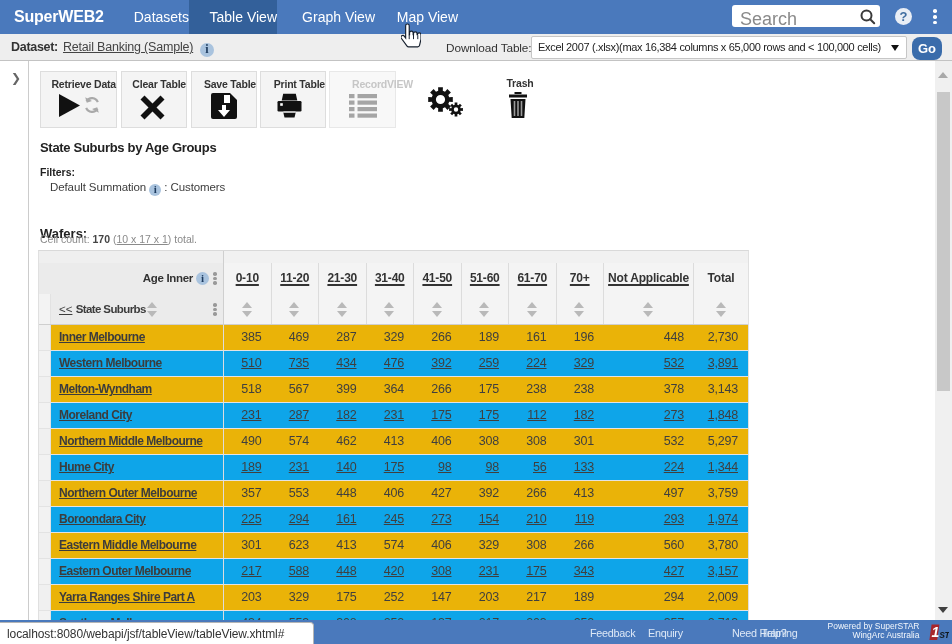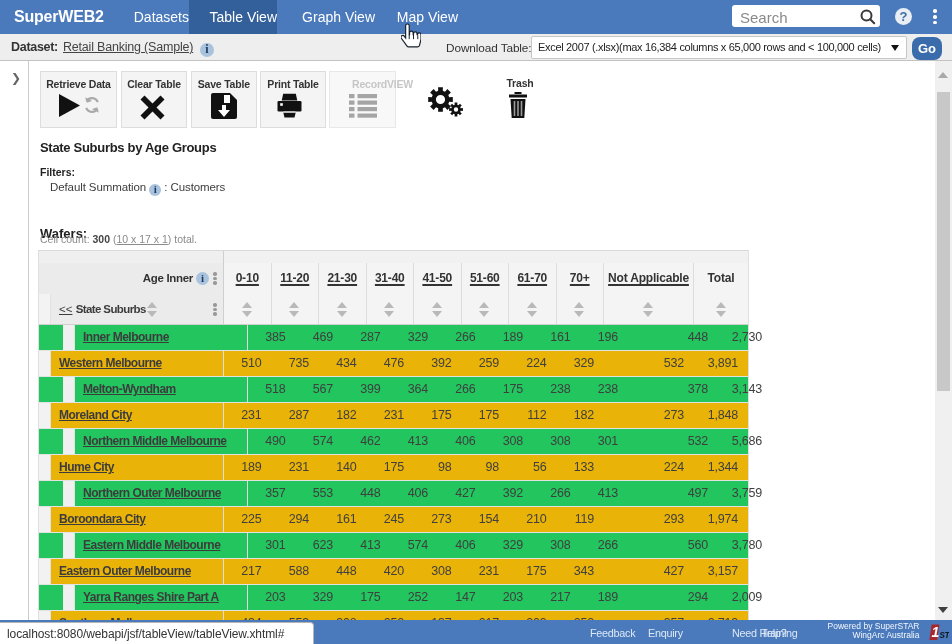--- a/index.html
+++ b/index.html
@@ -12,41 +12,41 @@
   #nav { left:0; top:0; width:952px; height:34px; background:#4a79bc; }
   #logo { left:14px; top:0; height:34px; line-height:34px; color:#fff; font-size:16px; font-weight:bold; letter-spacing:-0.2px; }
   .tab { top:0; height:34px; line-height:34px; color:#fff; font-size:14px; text-align:right; }
   #tab1 { left:110px; width:79px; }
   #tab2 { left:189px; width:88px; background:#33609a; }
   #tab3 { left:277px; width:98px; }
   #tab4 { left:375px; width:83px; }
 
   
   #search { left:732px; top:5px; width:148px; height:22px; background:#fff; border-radius:3px; }
-  #search span { position:absolute; left:8px; top:4px; font-size:15px; color:#8a8a8a; }
+  #search span { position:absolute; left:8px; top:4px; font-size:18px; color:#8a8a8a; }
   #helpc { left:895px; top:8px; width:17px; height:17px; border-radius:50%; background:#e9eef5; color:#3f6da0; font-size:13px; font-weight:bold; text-align:center; line-height:17px; }
   .kdot { width:3.6px; height:3.6px; border-radius:50%; background:#fff; left:933px; }
 
   
   #dbar { left:0; top:34px; width:952px; height:27px; background:#eee; border-bottom:1px solid #c3c3c3; }
   #dbar .lbl { position:absolute; left:11px; top:6px; font-size:12.5px; font-weight:bold; color:#333; letter-spacing:-0.3px; }
   #dslink { position:absolute; left:63px; top:6px; font-size:12.5px; color:#444; text-decoration:underline; letter-spacing:-0.2px; }
   .info { display:inline-block; border-radius:50%; background:#a9c3de; color:#1c3a5e; font-family:"Liberation Serif", serif; font-weight:bold; text-align:center; }
   #dinfo { position:absolute; left:200px; top:9px; width:14px; height:14px; font-size:12px; line-height:13px; }
   #dlt { position:absolute; left:446px; top:7px; font-size:11.8px; color:#333; letter-spacing:-0.1px; }
   #dsel { position:absolute; left:531px; top:2px; width:376px; height:23px; background:#fff; border:1px solid #c6c6c6; border-radius:2px; font-size:11px; letter-spacing:-0.32px; color:#222; line-height:21px; padding-left:6px; white-space:nowrap; overflow:hidden; }
   #dsel .arr { position:absolute; right:7px; top:8px; width:0; height:0; border-left:4.5px solid transparent; border-right:4.5px solid transparent; border-top:6px solid #111; }
   #gobtn { position:absolute; left:912px; top:3px; width:30px; height:23px; background:#3a6cab; border-radius:8px; color:#fff; font-size:13px; font-weight:bold; text-align:center; line-height:23px; }
 
   
   #sbar { left:0; top:61px; width:29px; height:559px; background:#fff; border-right:1px solid #ccc; }
   #sbar .chev { position:absolute; left:11px; top:10px; color:#666; font-size:12px; }
 
   
-  .tbtn { top:71px; height:57px; background:#f4f4f4; border:1px solid #ddd; text-align:center; }
+  .tbtn { top:71px; height:57px; background:#f4f4f4; border:1px solid #ddd; text-align:right; }
   .tbtn .tl { font-size:10.5px; font-weight:bold; color:#333; margin-top:6px; letter-spacing:-0.2px; }
   #tb5 .tl { color:#c6c6c6; }
   #tb5 { background:#f8f8f8; border-color:#e8e8e8; }
   .ticon { position:absolute; }
   #gtrash { left:500px; top:71px; width:40px; text-align:center; }
   #gtrash .tl { font-size:10.5px; font-weight:bold; color:#333; margin-top:6px; letter-spacing:-0.2px; }
 
   
   #title { left:40px; top:140px; font-size:13px; font-weight:bold; color:#222; letter-spacing:-0.3px; }
   #filters { left:40px; top:166px; font-size:10.5px; font-weight:bold; color:#222; }
@@ -86,23 +86,23 @@
   .sorts:after { content:""; position:absolute; left:0; bottom:0; border-left:5.5px solid transparent; border-right:5.5px solid transparent; border-top:6.5px solid #b9b9b9; }
   .csort { position:absolute; left:50%; top:8px; margin-left:-5.5px; }
   .kebab { position:absolute; width:4px; }
   .kebab i { display:block; width:3.5px; height:3.5px; border-radius:50%; background:#999; margin-bottom:1px; }
   
   .br { height:26px; border-bottom:1px solid #e3e3e3; font-size:12.5px; color:#3f3f3f; }
   .br .c-gut { background:#f2f2f2; border-right:1px solid #e2e2e2; }
   .br .lab { width:173px; border-right:1px solid #ddd; line-height:25px; padding-left:8px; font-size:12px; font-weight:bold; letter-spacing:-0.5px; white-space:nowrap; overflow:hidden; }
   .br .lab span { text-decoration:underline; text-decoration-thickness:1.3px; color:#3c3c3c; }
   .br .c-d, .br .c-na, .br .c-tot { text-align:right; padding-right:10px; line-height:25px; letter-spacing:-0.2px; }
-  .br.odd { background:#22c55e;padding-left:24px; }
+  .br.odd { background:#eab308; }
   .br.odd .c-gut { background:#f0f0f0; }
-  .br.even { background:#eab308; }
+  .br.even { background:#0ea5e9;text-decoration:underline; }
 
   
   #sctrack { left:935px; top:61px; width:17px; height:559px; background:#f0f0f0; }
   #scthumb { left:937px; top:92px; width:13px; height:299px; background:#c8c8c8; }
   #scup { left:938px; top:72px; width:0; height:0; border-left:5.5px solid transparent; border-right:5.5px solid transparent; border-bottom:6px solid #a9a9a9; }
   #scdown { left:938px; top:607px; width:0; height:0; border-left:5.5px solid transparent; border-right:5.5px solid transparent; border-top:6px solid #404040; }
 
   
   #footer { left:0; top:620px; width:952px; height:24px; background:#4a79bc; }
   #footer .flink { position:absolute; top:7px; font-size:10.8px; letter-spacing:-0.25px; color:#dde8f6; }
@@ -224,21 +224,21 @@
         <line x1="5.5" y1="9" x2="5.5" y2="24"></line>
         <line x1="9" y1="9" x2="9" y2="24"></line>
         <line x1="12.5" y1="9" x2="12.5" y2="24"></line>
       </g>
     </svg>
 
   <div id="title" class="abs">State Suburbs by Age Groups</div>
   <div id="filters" class="abs">Filters:</div>
   <div id="fline" class="abs">Default Summation <span class="info">i</span> : Customers</div>
   <div id="wafers" class="abs">Wafers:</div>
-  <div id="ccount" class="abs">Cell count: <b>300</b> (<span class="lnk">10 x 17 x 1</span>) total.</div>
+  <div id="ccount" class="abs">Cell count: <b>170</b> (<span class="lnk">10 x 17 x 1</span>) total.</div>
 
   <div id="tbl" class="abs">
     <div class="trow" id="strip">
         <div class="left"></div>
         <div class="right"></div>
       </div>
     <div class="trow" id="rowB">
       <div class="left">
         <span style="position:absolute; right:30px; top:0; line-height:31px; font-size:11.5px; font-weight:bold; color:#333; letter-spacing:-0.3px;">Age Inner</span>
         <span class="info" style="position:absolute; right:14px; top:9px; width:13px; height:13px; font-size:11px; line-height:12.5px;">i</span>
@@ -362,21 +362,21 @@
         <div class="lab"><span>Northern Middle Melbourne</span></div>
         <div class="c-d">490</div>
         <div class="c-d">574</div>
         <div class="c-d">462</div>
         <div class="c-d">413</div>
         <div class="c-d">406</div>
         <div class="c-d">308</div>
         <div class="c-d">308</div>
         <div class="c-d">301</div>
         <div class="c-na">532</div>
-        <div class="c-tot">5,686</div>
+        <div class="c-tot">5,297</div>
       </div>
     <div class="trow br even">
         <div class="c-gut"></div>
         <div class="lab"><span>Hume City</span></div>
         <div class="c-d">189</div>
         <div class="c-d">231</div>
         <div class="c-d">140</div>
         <div class="c-d">175</div>
         <div class="c-d">98</div>
         <div class="c-d">98</div>

